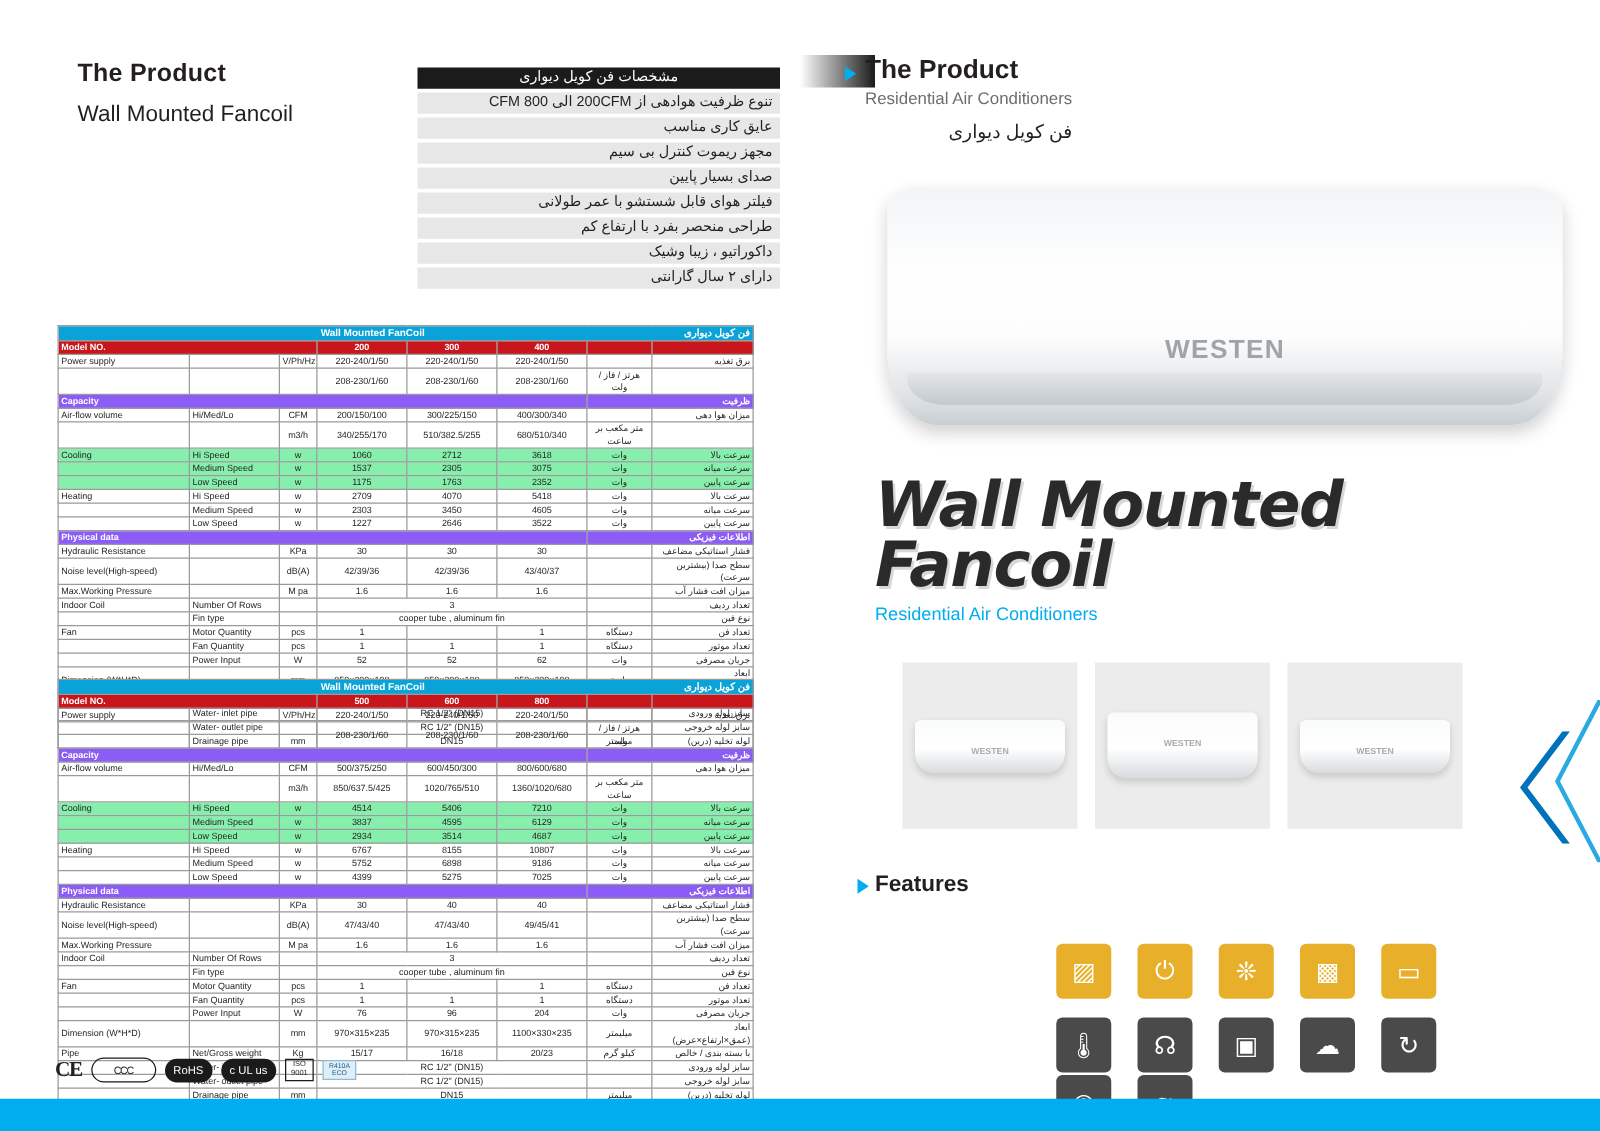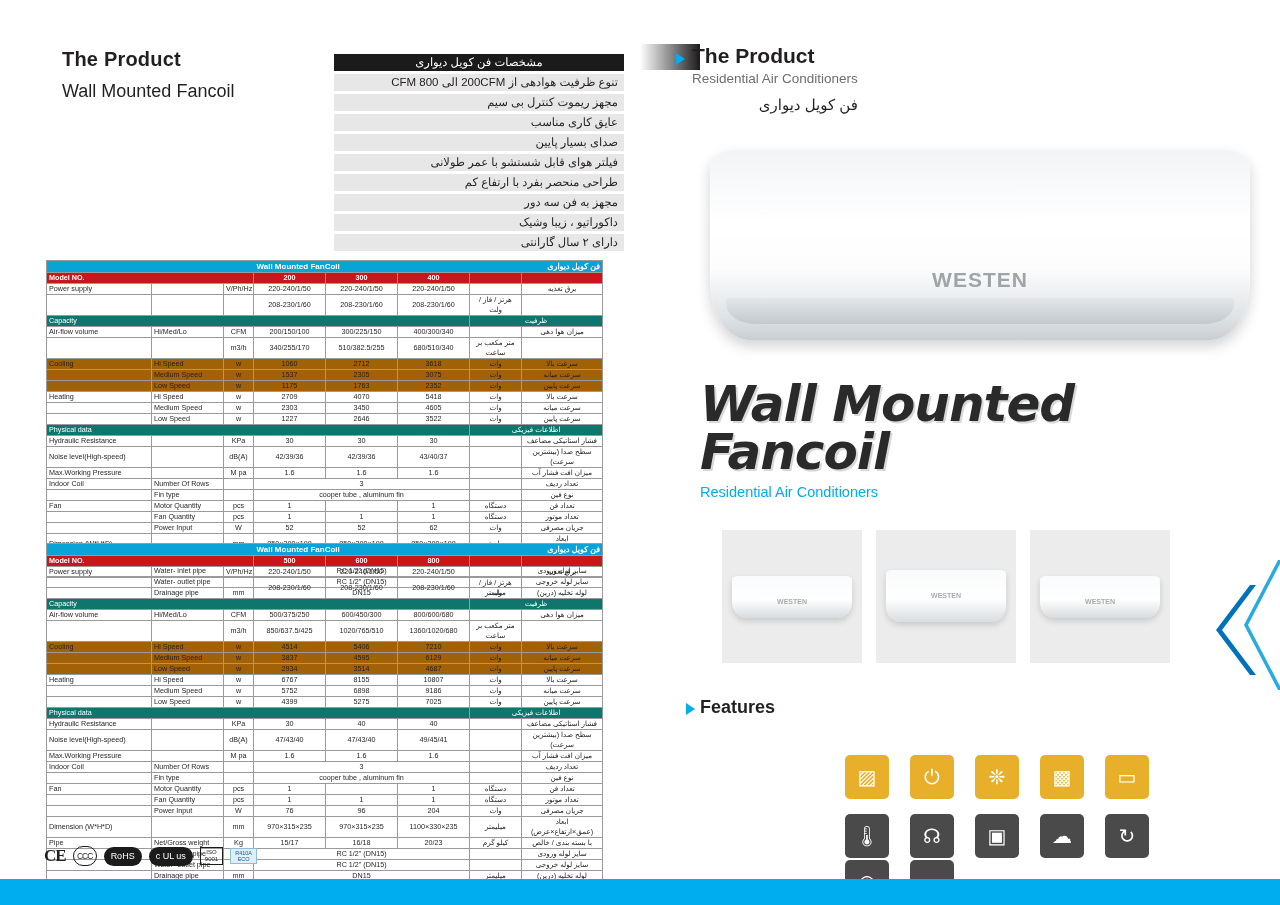--- a/index.html
+++ b/index.html
@@ -32,32 +32,32 @@
   .fa-row.dark span { color:#fff; font-weight:normal; right:50%; transform:translateX(50%); }
 
   
   .tbl-wrap { position:absolute; left:46px; width:556px; }
   .tbl-wrap.t1 { top:260px; }
   .tbl-wrap.t2 { top:543px; }
   table.spec { border-collapse:collapse; width:100%; table-layout:fixed; font-size:7.2px; }
   table.spec td { border:.5px solid #9a9a9a; padding:0 2px; height:10.4px; line-height:10px; vertical-align:middle; }
   .c-l { text-align:left; }
   .c-c { text-align:center; }
-  .c-r { text-align:center; direction:rtl; }
+  .c-r { text-align:right; direction:rtl; }
   tr.title td { background:#0aa3d8; color:#fff; font-weight:bold; text-align:center; font-size:8px; height:12px; }
   tr.model td { background:#c9161d; color:#fff; font-weight:bold; height:10px; }
   tr.model td.num { text-align:center; }
-  tr.sect td { background:#0f766e; color:#fff; font-weight:normal; }
-  tr.grey td { background:#a16207; }
+  tr.sect td { background:#8b5cf6; color:#fff; font-weight:bold; }
+  tr.grey td { background:#86efac; }
   tr.unitbar td { background:#c9161d; color:#fff; font-weight:bold; height:11px; }
 
   
   .logos { position:absolute; left:44px; top:846px; display:flex; align-items:center; gap:7px; }
   .l-ce { font-size:17px; font-weight:bold; font-family:"Liberation Serif", serif; letter-spacing:-1px; }
-  .l-round { width:24px; height:20px; border-radius:10px; border:1.6px solid #1b1b1b; font-size:8.5px; display:flex; align-items:center; justify-content:center; letter-spacing:-1px; }
+  .l-round { width:52px; height:20px; border-radius:10px; border:1.6px solid #1b1b1b; font-size:8.5px; display:flex; align-items:center; justify-content:center; letter-spacing:-1px; }
   .l-dark { background:#1b1b1b; color:#fff; border-radius:10px; padding:0 7px; height:19px; display:flex; align-items:center; font-size:9px; }
   .l-iso { border:1.4px solid #1b1b1b; padding:1px 4px; font-size:6px; line-height:7px; text-align:center; }
   .l-blue { background:#dfeef7; border:1px solid #8fbcd4; padding:1px 4px; font-size:5.5px; line-height:6px; text-align:center; color:#1c5b8c; }
 
   
   .right { position:absolute; left:640px; top:0; width:640px; height:879px; background:#fff; }
   .rt-head { position:absolute; left:52px; top:44px; }
   .rt-head .tri { position:absolute; left:-16px; top:9px; width:0;height:0;border-left:9px solid #00adef;border-top:6px solid transparent;border-bottom:6px solid transparent; }
   .rt-head .h1 { font-size:21px; font-weight:bold; }
   .rt-head .h2 { font-size:13.5px; color:#6d6e71; margin-top:3px; }
@@ -132,41 +132,37 @@
       <div class="fa-row dark">
         <div class="bg"></div>
         <span>مشخصات فن کویل دیواری</span>
       </div>
       <div class="fa-row">
         <div class="bg"></div>
         <span>تنوع ظرفیت هوادهی از 200CFM الی 800 CFM</span>
       </div>
       <div class="fa-row">
         <div class="bg"></div>
+        <span>عایق کاری مناسب</span>
+      </div>
+      <div class="fa-row">
+        <div class="bg"></div>
         <span>مجهز ریموت کنترل بی سیم</span>
       </div>
       <div class="fa-row">
         <div class="bg"></div>
-        <span>عایق کاری مناسب</span>
+        <span>صدای بسیار پایین</span>
       </div>
       <div class="fa-row">
         <div class="bg"></div>
-        <span>صدای بسیار پایین</span>
+        <span>فیلتر هوای قابل شستشو با عمر طولانی</span>
       </div>
       <div class="fa-row">
         <div class="bg"></div>
-        <span>فیلتر هوای قابل شستشو با عمر طولانی</span>
-      </div>
-      <div class="fa-row">
-        <div class="bg"></div>
         <span>طراحی منحصر بفرد با ارتفاع کم</span>
-      </div>
-      <div class="fa-row">
-        <div class="bg"></div>
-        <span>مجهز به فن سه دور</span>
       </div>
       <div class="fa-row">
         <div class="bg"></div>
         <span>داکوراتیو ، زیبا  وشیک</span>
       </div>
       <div class="fa-row">
         <div class="bg"></div>
         <span>دارای ۲ سال گارانتی</span>
       </div>
     </div>

